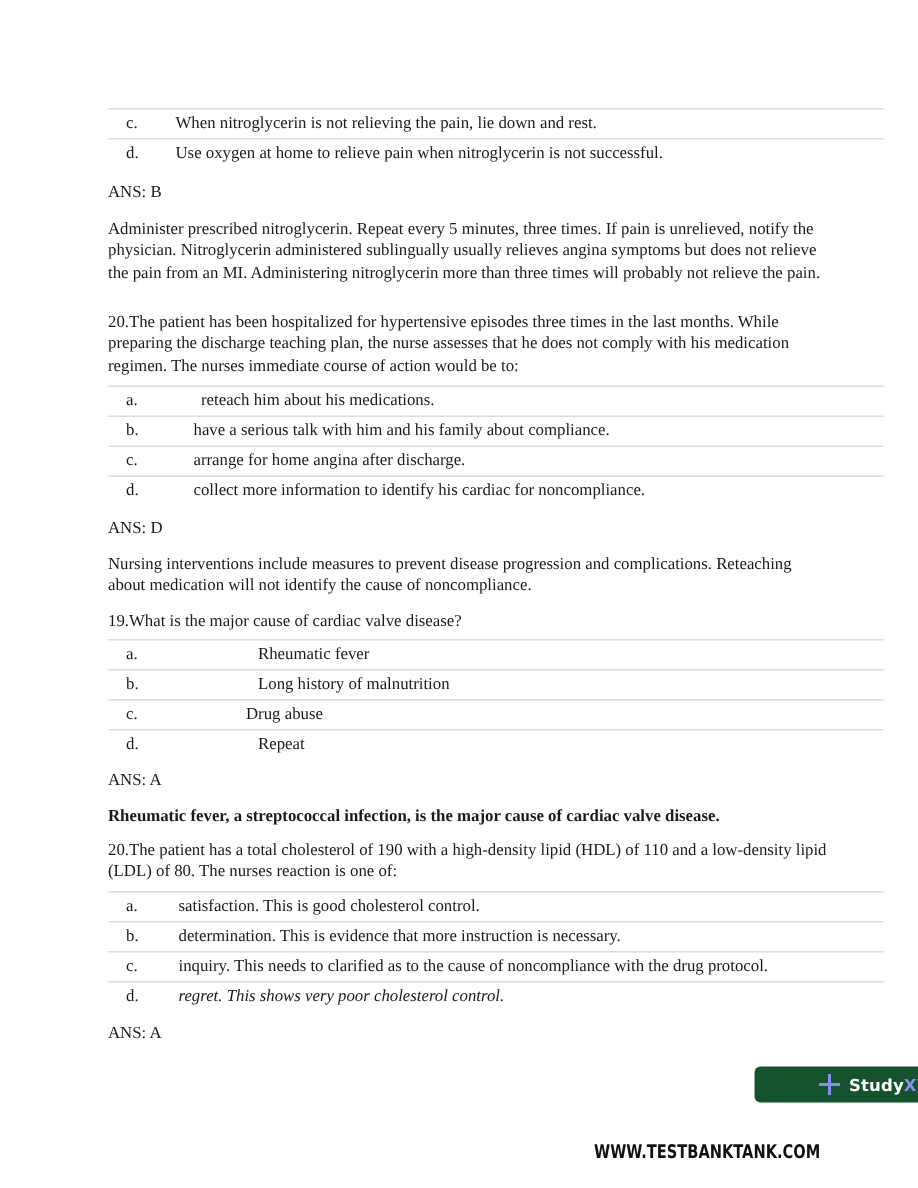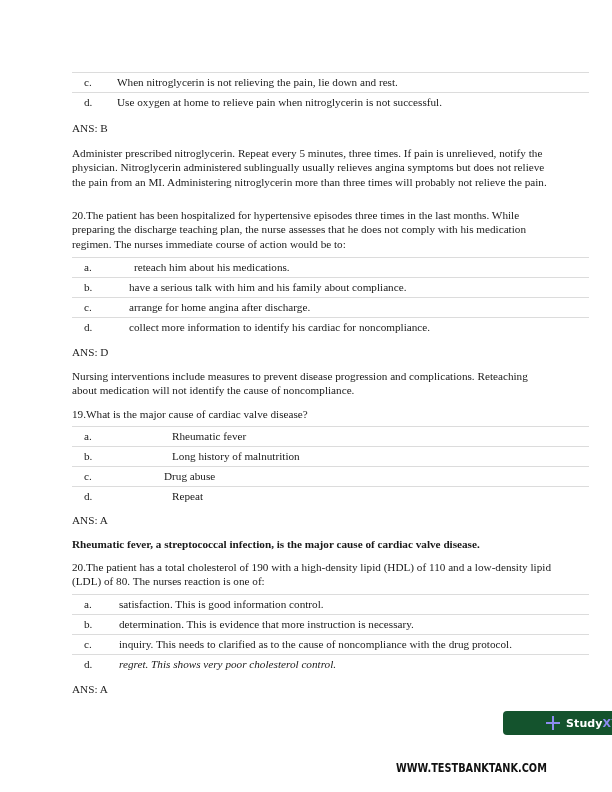--- a/index.html
+++ b/index.html
@@ -82,21 +82,21 @@
     <span class="txt" style="left:100px;">Repeat</span>
   </div>
 </div>
 <div class="ans" style="top:514px;">ANS: A</div>
 <div class="para" style="top:537px;font-weight:bold;">Rheumatic fever, a streptococcal infection, is the major cause of cardiac valve disease.</div>
 
 <div class="para" style="top:560px;">20.The patient has a total cholesterol of 190 with a high-density lipid (HDL) of 110 and a low-density lipid (LDL) of 80. The nurses reaction is one of:</div>
 <div class="tbl" style="top:594px;">
   <div class="row">
     <span class="lbl">a.</span>
-    <span class="txt" style="left:47px;">satisfaction. This is good information control.</span>
+    <span class="txt" style="left:47px;">satisfaction. This is good cholesterol control.</span>
   </div>
   <div class="row">
     <span class="lbl">b.</span>
     <span class="txt" style="left:47px;">determination. This is evidence that more instruction is necessary.</span>
   </div>
   <div class="row">
     <span class="lbl">c.</span>
     <span class="txt" style="left:47px;">inquiry. This needs to clarified as to the cause of noncompliance with the drug protocol.</span>
   </div>
   <div class="row">

